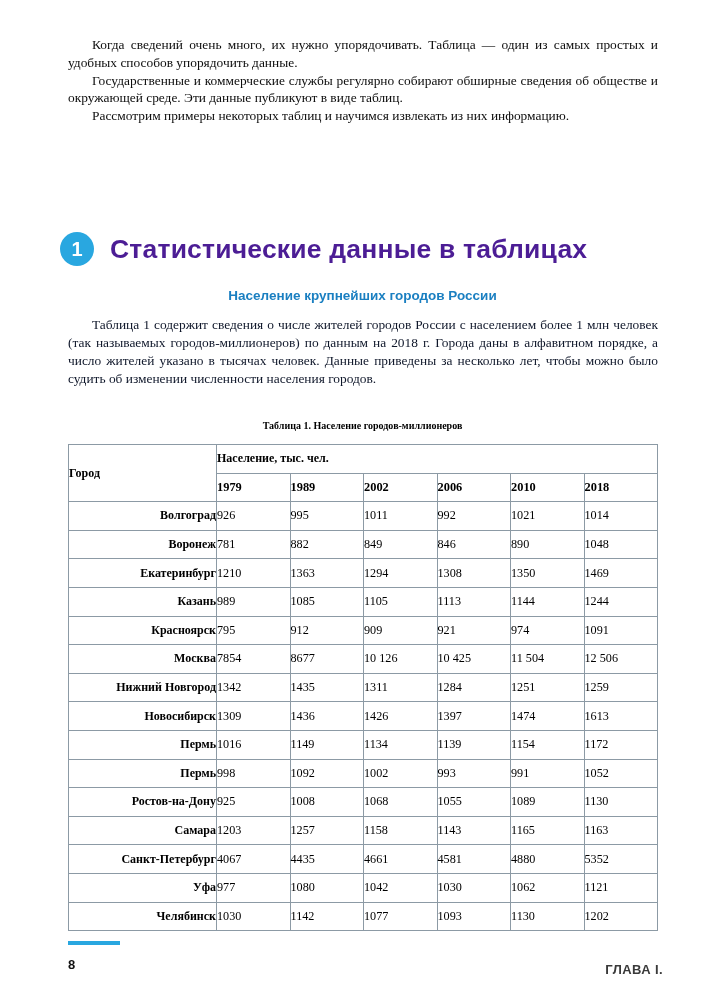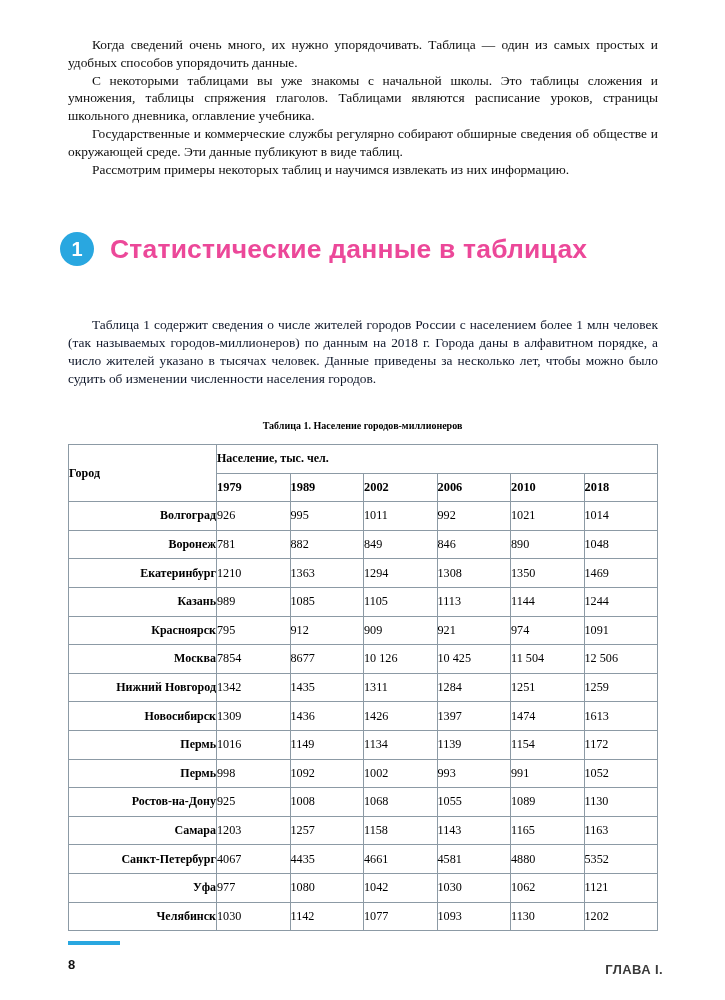--- a/index.html
+++ b/index.html
@@ -54,21 +54,21 @@
     font-family: "Liberation Sans", sans-serif;
     font-weight: bold;
     font-size: 20px;
     display: flex;
     align-items: center;
     justify-content: center;
     flex: 0 0 auto;
   }
   .sec-title {
     margin-left: 16px;
-    color: #ec4899;
+    color: #4c1d95;
     font-family: "Liberation Sans", sans-serif;
     font-weight: bold;
     font-size: 26.5px;
     letter-spacing: 0.2px;
     white-space: nowrap;
   }
   .sub-title {
     position: absolute;
     left: 0;
     top: 288px;
@@ -178,30 +178,30 @@
     color: #3a3a3a;
   }
 </style>
 </head>
 <body>
 
 <div class="page">
 
   <div class="intro">
     <p>Когда сведений очень много, их нужно упорядочивать. Таблица — один из самых простых и удобных способов упорядочить данные.</p>
-    <p>С некоторыми таблицами вы уже знакомы с начальной школы. Это таблицы сложения и умножения, таблицы спряжения глаголов. Таблицами являются расписание уроков, страницы школьного дневника, оглавление учебника.</p>
     <p>Государственные и коммерческие службы регулярно собирают обширные сведения об обществе и окружающей среде. Эти данные публикуют в виде таблиц.</p>
     <p>Рассмотрим примеры некоторых таблиц и научимся извлекать из них информацию.</p>
   </div>
 
   <div class="section-head">
     <div class="sec-badge">1</div>
     <div class="sec-title">Статистические данные в таблицах</div>
   </div>
 
+  <div class="sub-title">Население крупнейших городов России</div>
 
   <div class="body-text">
     <p>Таблица 1 содержит сведения о числе жителей городов России с населением более 1 млн человек (так называемых городов-миллионеров) по данным на 2018 г. Города даны в алфавитном порядке, а число жителей указано в тысячах человек. Данные приведены за несколько лет, чтобы можно было судить об изменении численности населения городов.</p>
   </div>
 
   <div class="table-caption">Таблица 1. Население городов-миллионеров</div>
 
   <div class="table-wrap">
     <table class="pop">
       <thead>

